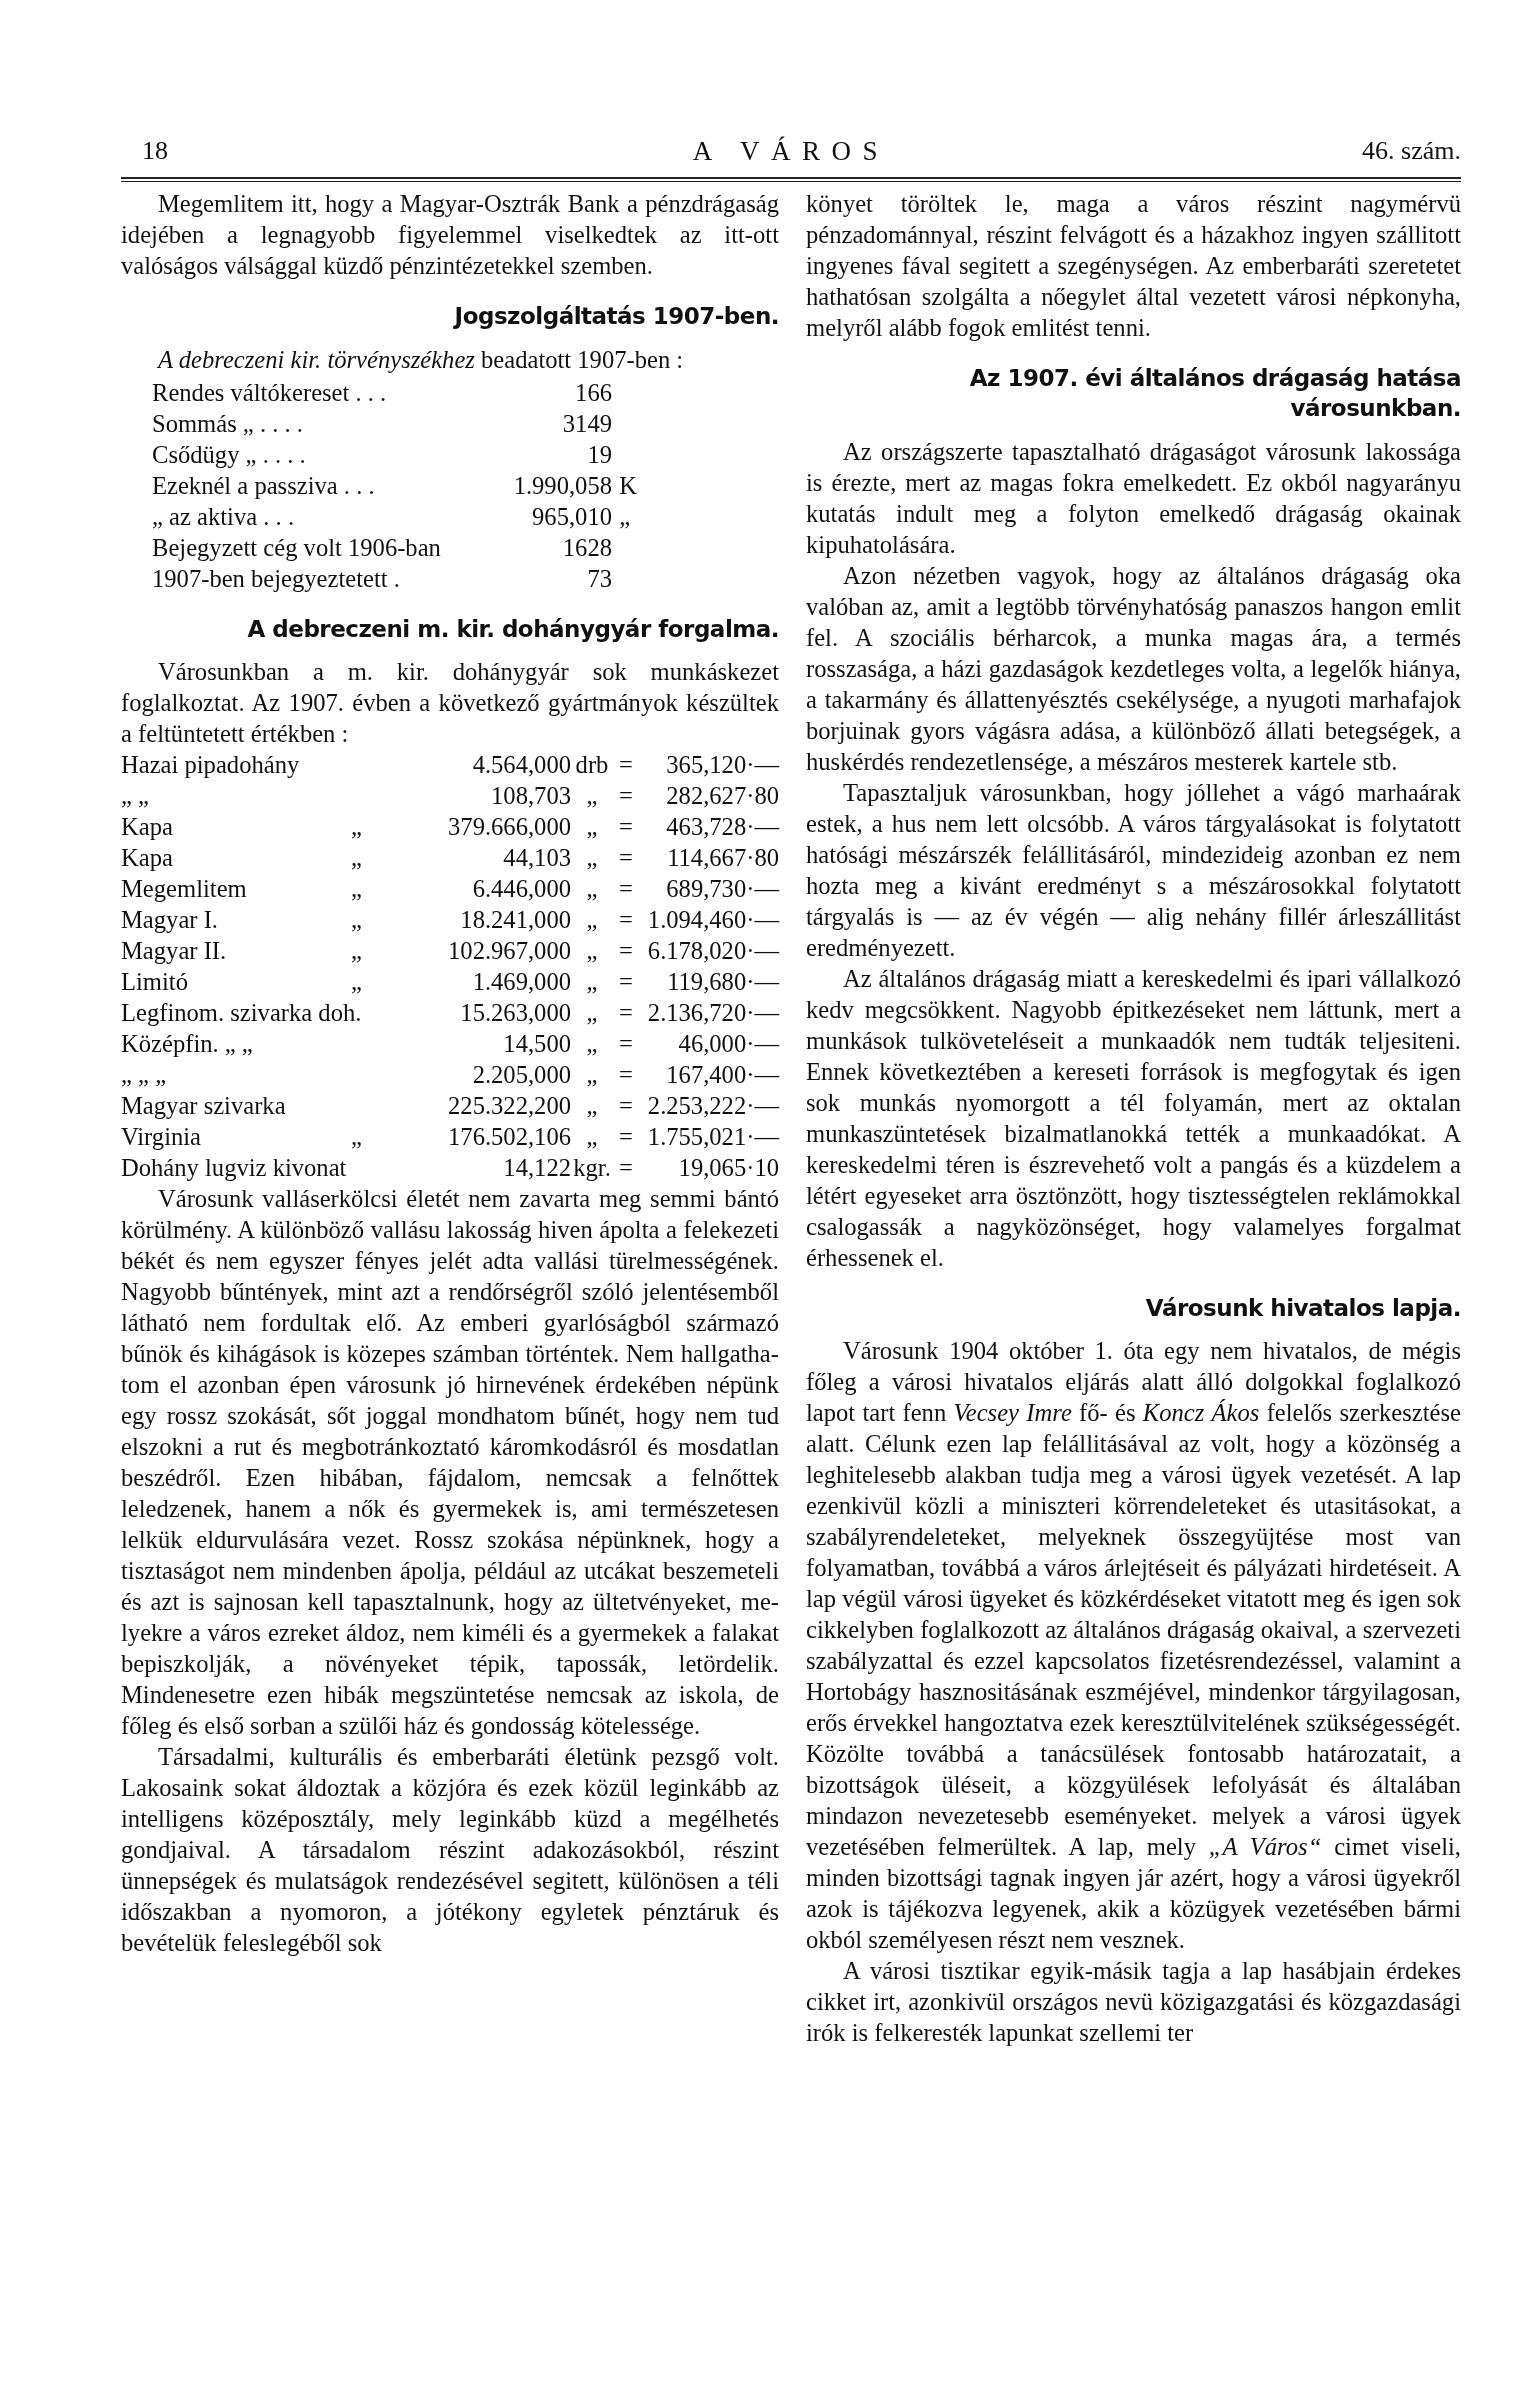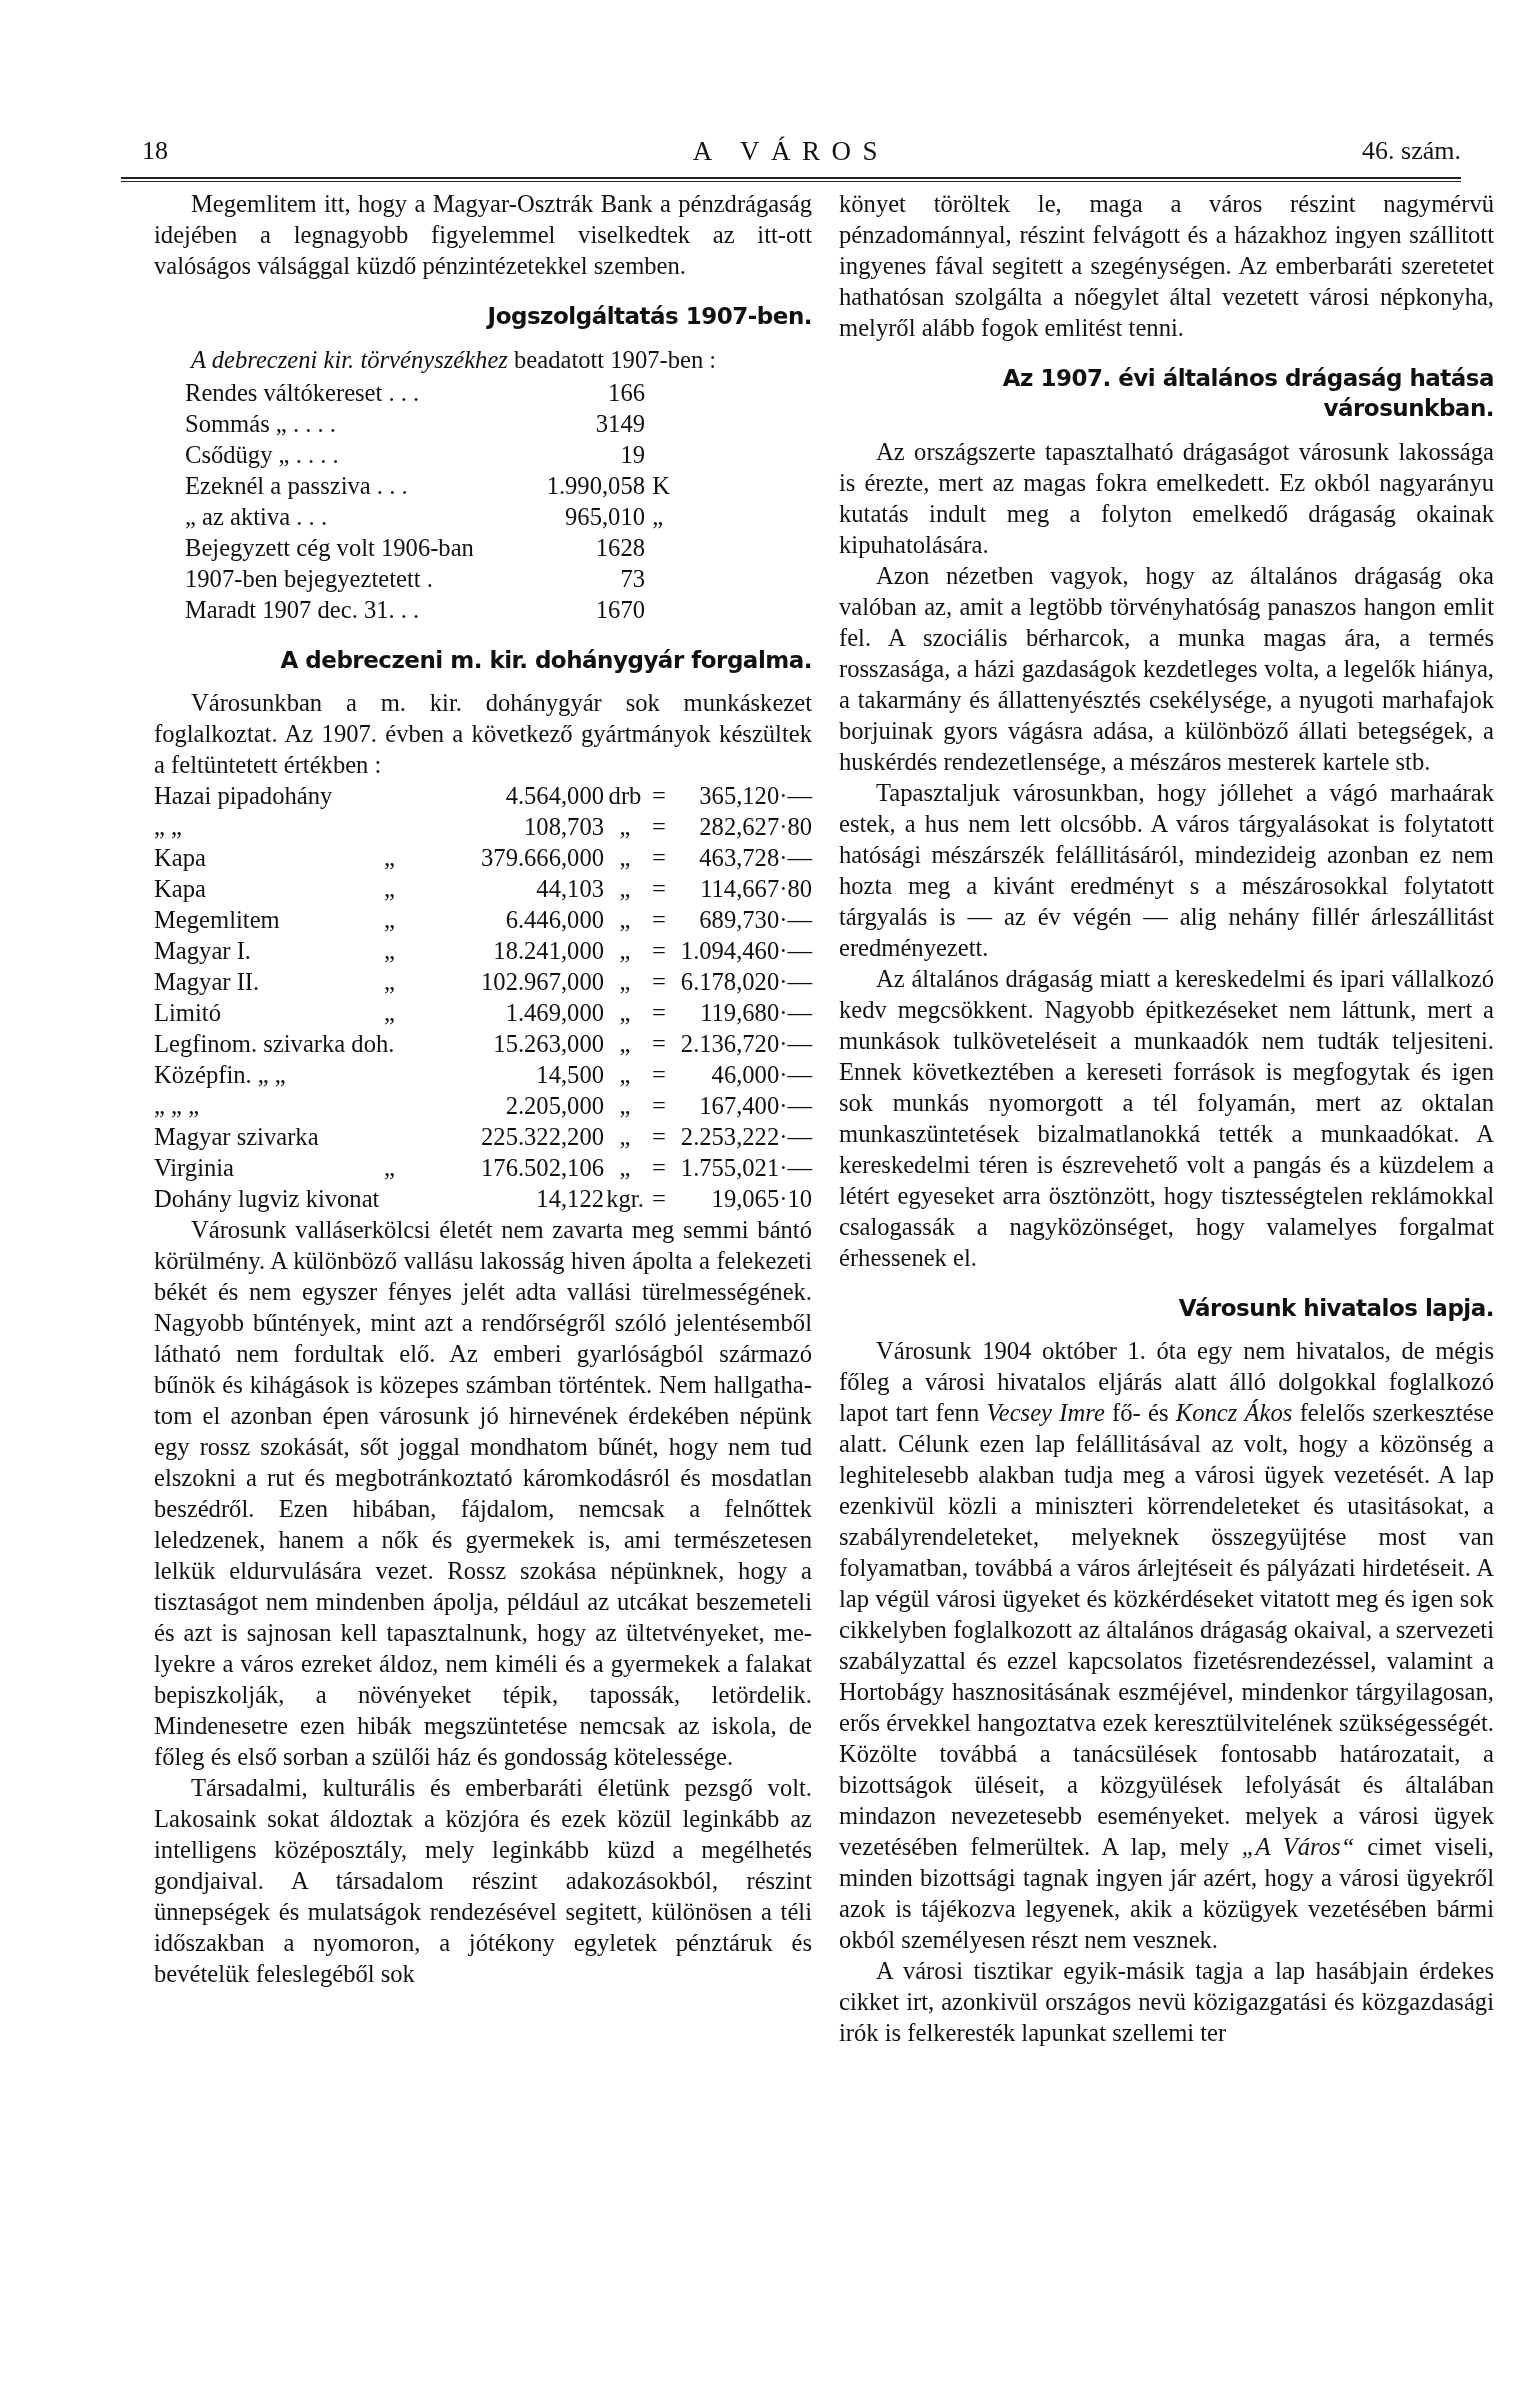--- a/index.html
+++ b/index.html
@@ -10,21 +10,21 @@
   }
   .page-header {
     position: absolute; left: 121px; top: 131px; width: 1340px; height: 42px;
   }
   .page-header .pnum { position: absolute; left: 21px; top: 5.2px; font-size: 26px; }
   .page-header .ptitle { position: absolute; left: 0; right: 0; top: 5.2px; text-align: center; font-size: 27px; letter-spacing: 11.5px; }
   .page-header .issue { position: absolute; right: 0; top: 5.2px; font-size: 26px; }
   .rule { position: absolute; left: 121px; width: 1340px; height: 1.6px; background: #222; }
   .col {
     position: absolute; top: 188px; font-size: 24.6px; line-height: 31px;
-    text-align: justify; hyphens: manual; margin-left: 33px;
+    text-align: justify; hyphens: manual;
   }
   .col-left { left: 121px; width: 658px; }
   .col-right { left: 806px; width: 655px; }
   .col p { margin: 0; text-indent: 37px; }
   .col p.noindent { text-indent: 0; }
   .col h2 {
     font-family: "DejaVu Sans", sans-serif; font-weight: bold; font-size: 23px;
     text-align: right; margin: 20px 0 12.6px 0; letter-spacing: -0.5px; line-height: 30px;
   }
   .lead { font-size: 24.6px; margin: 0; }
@@ -92,25 +92,20 @@
       <tr>
           <td class="label">Bejegyzett cég volt 1906-ban</td>
           <td class="val">1628</td>
           <td class="unit"></td>
         </tr>
       <tr>
           <td class="label">1907-ben bejegyeztetett .</td>
           <td class="val">73</td>
           <td class="unit"></td>
         </tr>
-      <tr>
-          <td class="label">Maradt 1907 dec. 31. . .</td>
-          <td class="val">1670</td>
-          <td class="unit"></td>
-        </tr>
     </tbody>
   </table>
 
   <h2>A debreczeni m. kir. dohánygyár forgalma.</h2>
   <p>Városunkban a m. kir. dohánygyár sok munkás­kezet foglalkoztat. Az 1907. évben a következő gyártmá­nyok készültek a feltüntetett értékben :</p>
   <table class="tob-table">
     <tbody>
       <tr>
           <td class="name">Hazai pipadohány</td>
           <td class="ditto"></td>

